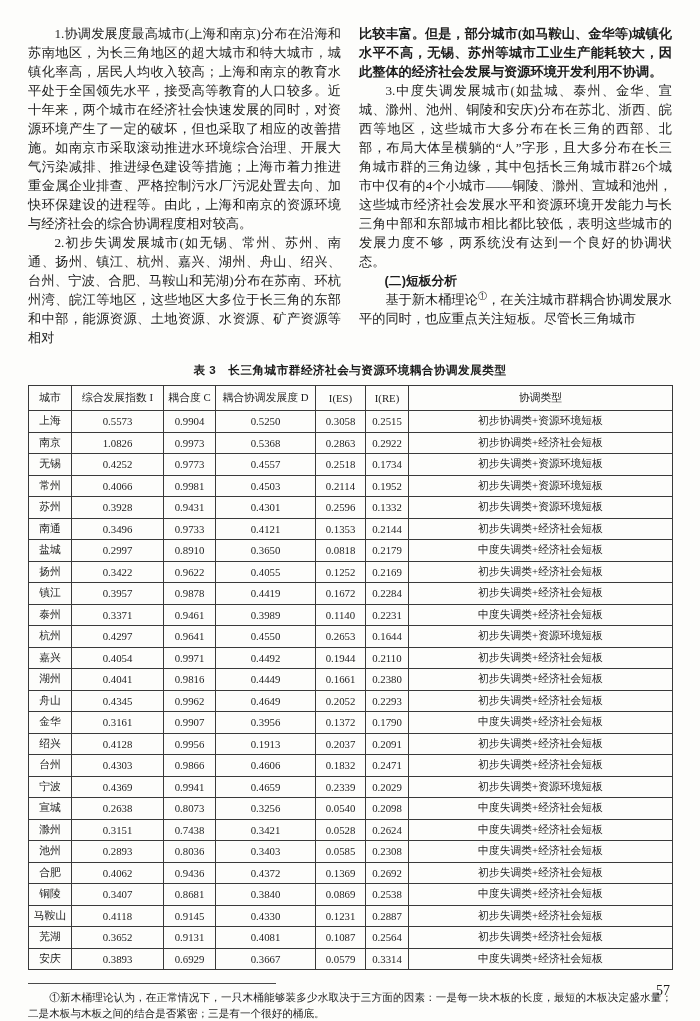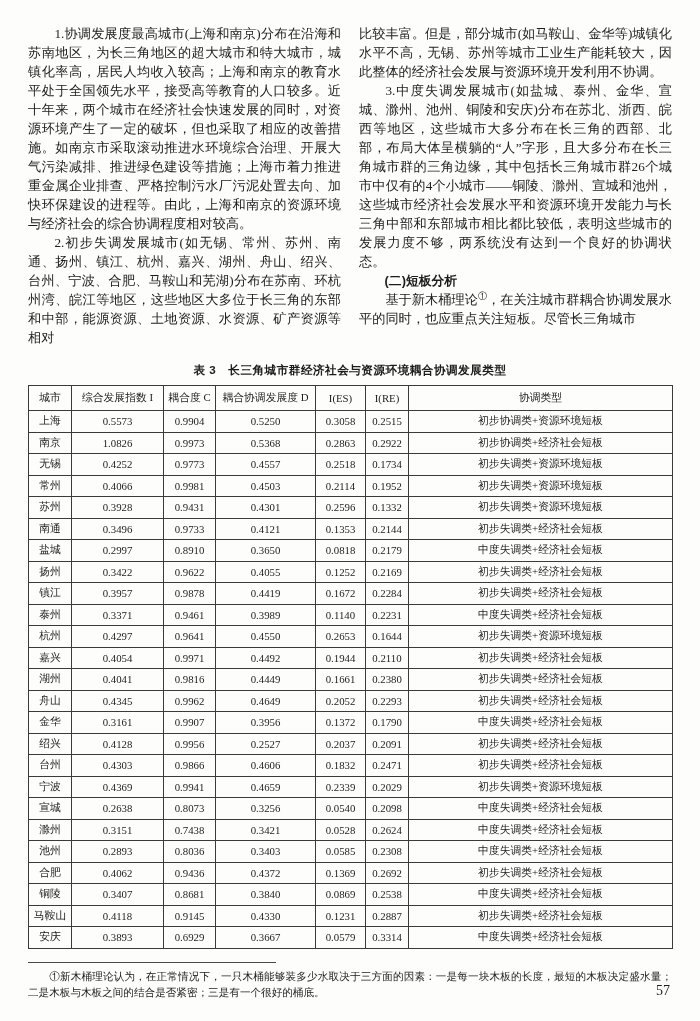--- a/index.html
+++ b/index.html
@@ -20,21 +20,21 @@
     gap:18px;
   }
   .col{
     width:317px;
     font-size:13.2px;
     line-height:19px;
     text-align:justify;
   }
   .col p{margin:0;}
   .indent{text-indent:2em;}
-  .no-indent{text-indent:0;}
+  .no-indent{text-indent:0;font-weight:bold;}
   .sub-heading{font-weight:bold;text-indent:2em;font-family:"Liberation Sans","DejaVu Sans",sans-serif;font-size:12.8px;}
   sup.note-ref{font-size:9px;vertical-align:super;line-height:0;}
   
   .table-title{
     margin-top:16px;
     margin-bottom:7px;
     text-align:center;
     font-weight:bold;
     font-size:11.6px;
     font-family:"Liberation Sans","DejaVu Sans",sans-serif;
@@ -258,21 +258,21 @@
           <td>0.9907</td>
           <td>0.3956</td>
           <td>0.1372</td>
           <td>0.1790</td>
           <td>中度失调类+经济社会短板</td>
         </tr>
         <tr>
           <td>绍兴</td>
           <td>0.4128</td>
           <td>0.9956</td>
-          <td>0.2527</td>
+          <td>0.1913</td>
           <td>0.2037</td>
           <td>0.2091</td>
           <td>初步失调类+经济社会短板</td>
         </tr>
         <tr>
           <td>台州</td>
           <td>0.4303</td>
           <td>0.9866</td>
           <td>0.4606</td>
           <td>0.1832</td>
@@ -336,20 +336,29 @@
         <tr>
           <td>马鞍山</td>
           <td>0.4118</td>
           <td>0.9145</td>
           <td>0.4330</td>
           <td>0.1231</td>
           <td>0.2887</td>
           <td>初步失调类+经济社会短板</td>
         </tr>
         <tr>
+          <td>芜湖</td>
+          <td>0.3652</td>
+          <td>0.9131</td>
+          <td>0.4081</td>
+          <td>0.1087</td>
+          <td>0.2564</td>
+          <td>初步失调类+经济社会短板</td>
+        </tr>
+        <tr>
           <td>安庆</td>
           <td>0.3893</td>
           <td>0.6929</td>
           <td>0.3667</td>
           <td>0.0579</td>
           <td>0.3314</td>
           <td>中度失调类+经济社会短板</td>
         </tr>
       </tbody>
   </table>

